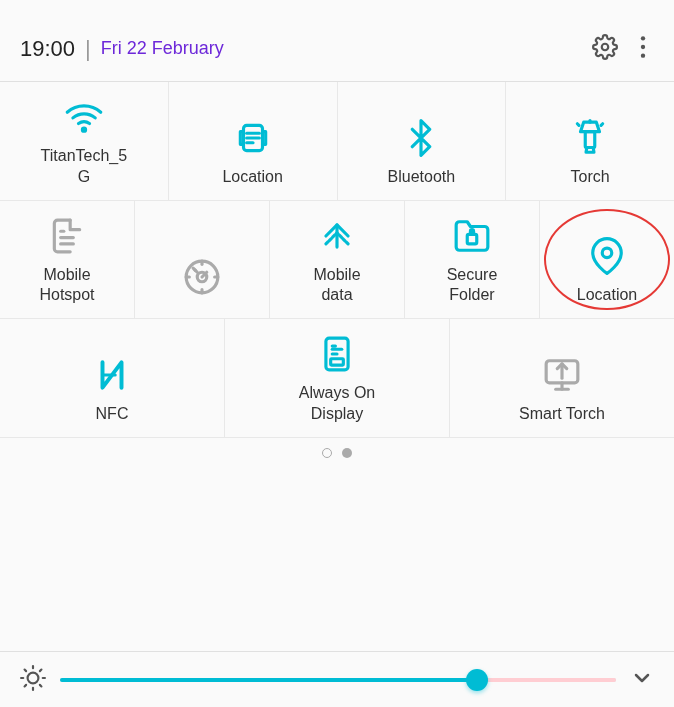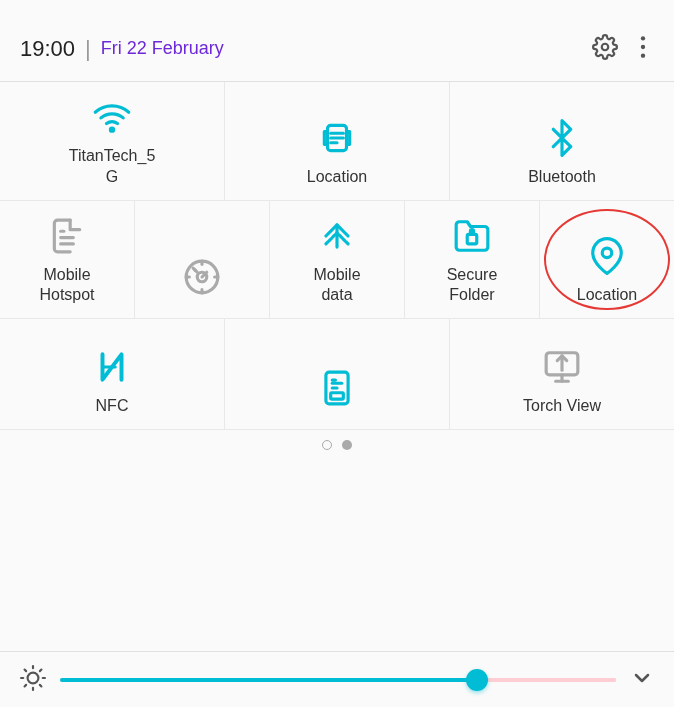--- a/index.html
+++ b/index.html
@@ -231,20 +231,33 @@
 
       <div class="tile tile-active">
         <div class="tile-icon">
           <svg width="38" height="38" viewBox="0 0 24 24" fill="none" stroke="#00bcd4" stroke-width="2" stroke-linecap="round" stroke-linejoin="round">
             <polyline points="6.5 6.5 17.5 17.5 12 23 12 1 17.5 6.5 6.5 17.5"></polyline>
           </svg>
         </div>
         <div class="tile-label">Bluetooth</div>
       </div>
 
+      <div class="tile tile-active">
+        <div class="tile-icon">
+          <svg width="38" height="38" viewBox="0 0 24 24" fill="none" stroke="#00bcd4" stroke-width="2" stroke-linecap="round" stroke-linejoin="round">
+            <path d="M8 2h8l2 6H6L8 2z"></path>
+            <rect x="9" y="8" width="6" height="10" rx="1"></rect>
+            <path d="M10 18l-.5 3h5L14 18"></path>
+            <line x1="12" y1="2" x2="12" y2="1"></line>
+            <line x1="5" y1="4" x2="4" y2="3"></line>
+            <line x1="19" y1="4" x2="20" y2="3"></line>
+          </svg>
+        </div>
+        <div class="tile-label">Torch</div>
+      </div>
 
 
     </div>
 
     <div class="grid-row">
 
       <div class="tile tile-inactive">
         <div class="tile-icon">
           <svg width="38" height="38" viewBox="0 0 24 24" fill="none" stroke="#aaa" stroke-width="2" stroke-linecap="round" stroke-linejoin="round">
             <path d="M14 2H6a2 2 0 0 0-2 2v16a2 2 0 0 0 2 2h8"></path>
@@ -324,33 +337,34 @@
       <div class="tile tile-active">
         <div class="tile-icon">
           <svg width="38" height="38" viewBox="0 0 24 24" fill="none" stroke="#00bcd4" stroke-width="2" stroke-linecap="round" stroke-linejoin="round">
             <rect x="5" y="2" width="14" height="20" rx="2"></rect>
             <line x1="9" y1="9" x2="15" y2="9"></line>
             <line x1="9" y1="12" x2="12" y2="12"></line>
             <line x1="9" y1="7" x2="11" y2="7"></line>
             <rect x="8" y="15" width="8" height="4" rx="0.5"></rect>
           </svg>
         </div>
+        <div class="tile-label">Always On<br>Display</div>
       </div>
 
       <div class="tile tile-inactive">
         <div class="tile-icon">
           <svg width="38" height="38" viewBox="0 0 24 24" fill="none" stroke="#aaa" stroke-width="2" stroke-linecap="round" stroke-linejoin="round">
             <rect x="2" y="3" width="20" height="14" rx="2"></rect>
             <line x1="8" y1="21" x2="16" y2="21"></line>
             <line x1="12" y1="17" x2="12" y2="21"></line>
             <polyline points="9 8 12 5 15 8"></polyline>
             <line x1="12" y1="5" x2="12" y2="14"></line>
           </svg>
         </div>
-        <div class="tile-label">Torch View</div>
+        <div class="tile-label">Smart Torch</div>
       </div>
 
 
 
     </div>
 
     <div class="pagination">
       <div class="dot dot-empty"></div>
       <div class="dot dot-filled"></div>
     </div>

